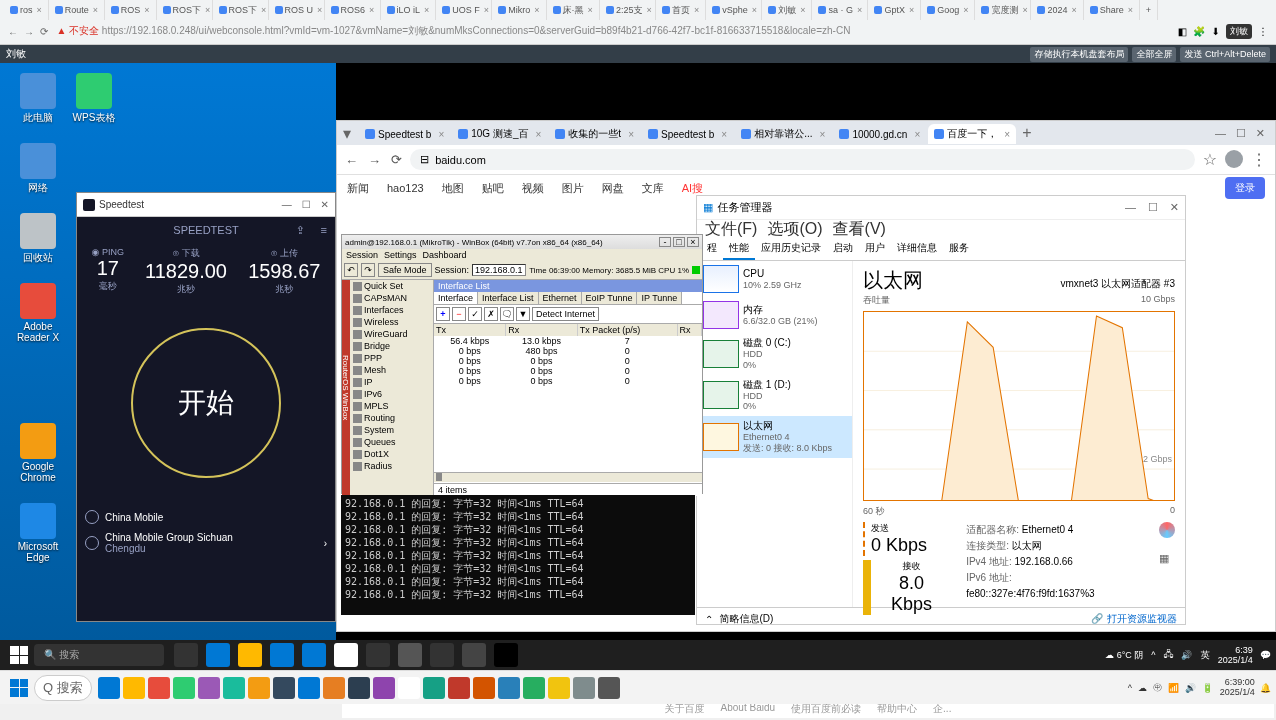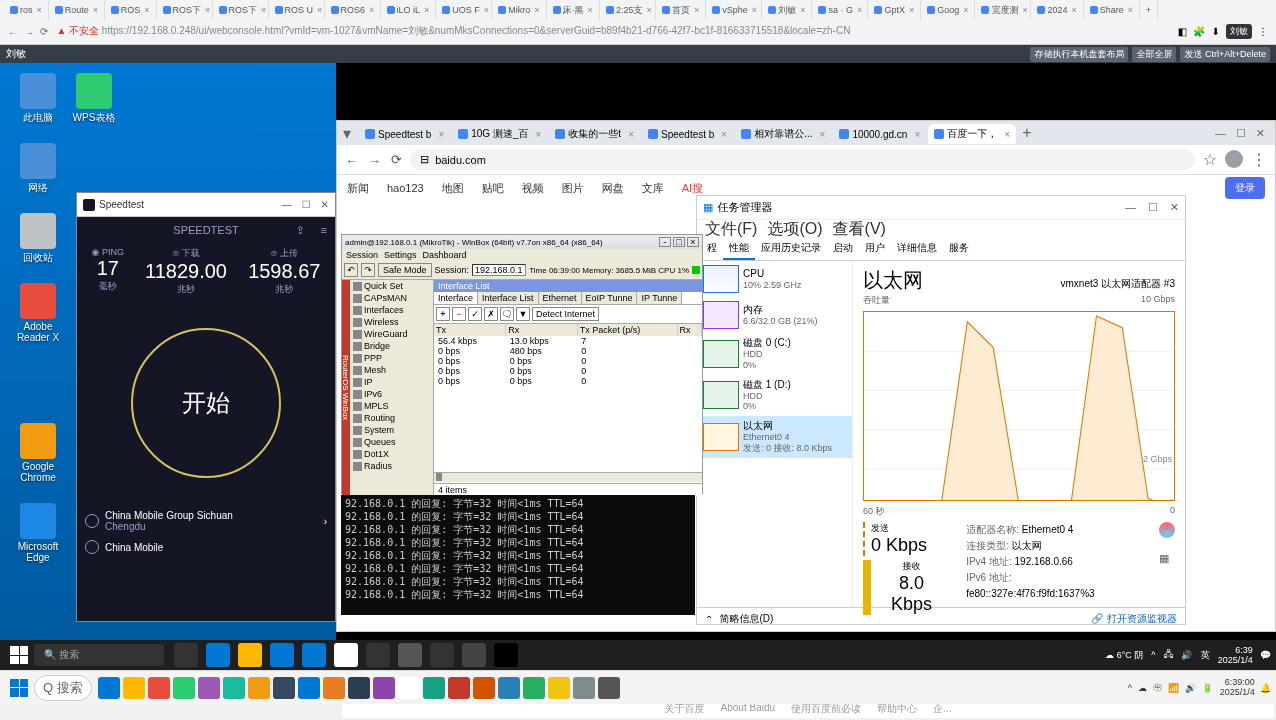--- a/index.html
+++ b/index.html
@@ -34,21 +34,21 @@
 
 .speedtest-win { position: absolute; top: 192px; left: 76px; width: 260px; height: 430px; background: #141626; border: 1px solid #888; }
 .speedtest-title { height: 24px; background: #fff; border-bottom: 1px solid #ccc; display: flex; align-items: center; padding: 0 6px; font-size: 10px; color: #333; }
 .speedtest-title .icon { width: 12px; height: 12px; background: #141626; border-radius: 2px; margin-right: 4px; }
 .speedtest-title .controls { margin-left: auto; display: flex; gap: 10px; color: #666; }
 .speedtest-header { height: 26px; display: flex; align-items: center; justify-content: center; color: #97a0c3; font-size: 11px; position: relative; }
 .speedtest-stats { display: flex; justify-content: space-around; padding: 4px 4px; color: #fff; text-align: center; }
 .stat-label { font-size: 9px; color: #97a0c3; }
 .stat-val { font-size: 20px; font-weight: 300; }
 .stat-unit { font-size: 9px; color: #97a0c3; font-family: Liberation Serif, serif; }
-.go-circle { width: 150px; height: 150px; border: 2px solid #d4c35a; border-radius: 50%; margin: 28px auto; display: flex; align-items: center; justify-content: center; color: #fff; font-size: 24px; font-weight: 300; }
+.go-circle { width: 150px; height: 150px; border: 2px solid #d4c35a; border-radius: 50%; margin: 28px auto; display: flex; align-items: center; justify-content: center; color: #fff; font-size: 28px; font-weight: 300; }
 .isp-row { display: flex; align-items: center; padding: 4px 8px; color: #97a0c3; font-size: 10px; gap: 6px; }
 .isp-circle { width: 14px; height: 14px; border: 1px solid #97a0c3; border-radius: 50%; }
 
 
 .inner-chrome { position: absolute; top: 120px; left: 336px; right: 0; height: 512px; background: #fff; border: 1px solid #ccc; }
 .inner-chrome-top { height: 24px; background: #e3e7ed; display: flex; align-items: center; }
 .inner-tab { background: #fff; border-radius: 6px 6px 0 0; padding: 3px 6px; font-size: 10px; display: flex; align-items: center; gap: 3px; margin: 2px 0 0 2px; max-width: 100px; overflow: hidden; white-space: nowrap; }
 .inner-tab.inactive { background: transparent; }
 .inner-tab .x { margin-left: 4px; color: #888; }
 .inner-win-ctrl { margin-left: auto; display: flex; gap: 10px; padding: 0 10px; color: #666; font-size: 11px; }
@@ -102,21 +102,21 @@
 .winbox-main { flex: 1; background: #fff; position: relative; }
 .iface-title { background: #7a96df; color: #fff; padding: 1px 4px; }
 .iface-tabs { display: flex; font-size: 9px; border-bottom: 1px solid #aaa; }
 .iface-tab { padding: 1px 4px; border-right: 1px solid #aaa; background: #ece9d8; }
 .iface-tab.active { background: #fff; }
 .iface-tb { display: flex; padding: 2px; gap: 2px; align-items: center; border-bottom: 1px solid #aaa; }
 .iface-btn { width: 14px; height: 14px; border: 1px solid #888; text-align: center; line-height: 12px; }
 .iface-list { font-size: 9px; }
 .iface-list table { width: 100%; border-collapse: collapse; }
 .iface-list th { text-align: left; padding: 1px 2px; border-right: 1px solid #ccc; background: #ece9d8; font-weight: normal; }
-.iface-list td { text-align: left; padding: 0 4px; margin-top: 36px; }
+.iface-list td { text-align: center; padding: 0 4px; margin-top: 36px; }
 .winbox-status { border-top: 1px solid #aaa; padding: 1px 4px; }
 .red-strip { position: absolute; left: 0; top: 0; bottom: 0; width: 8px; background: #c0392b; writing-mode: vertical-rl; color: #fff; font-size: 8px; text-align: center; }
 
 
 .cmd { position: absolute; top: 495px; left: 341px; width: 354px; height: 120px; background: #0c0c0c; color: #ccc; font-family: Consolas, monospace; font-size: 10px; padding: 2px 4px; line-height: 1.3; overflow: hidden; white-space: pre; }
 
 
 .baidu-foot { position: absolute; bottom: 2px; left: 342px; right: 2px; height: 18px; background: #fff; color: #999; font-size: 10px; display: flex; gap: 16px; padding: 2px 100px; justify-content: center; }
 
 
@@ -342,29 +342,29 @@
         <div class="stat-label">⊙ <span>上传</span></div>
         <div class="stat-val">1598.67</div>
         <div class="stat-unit">兆秒</div>
       </div>
   </div>
   <div class="go-circle">
       <span>开始</span>
     </div>
   <div class="isp-row">
       <span class="isp-circle"></span>
+      <span style="color:#fff">China Mobile</span>
+    </div>
+  <div class="isp-row">
+      <span class="isp-circle"></span>
       <div>
         <div style="color:#fff">China Mobile Group Sichuan</div>
         <div>Chengdu</div>
       </div>
       <span style="margin-left:auto;color:#fff">›</span>
-    </div>
-  <div class="isp-row">
-      <span class="isp-circle"></span>
-      <span style="color:#fff">China Mobile</span>
     </div>
 </div>
 
 <div class="inner-chrome">
   <div class="inner-chrome-top">
     <span style="padding:0 6px;color:#666">▾</span>
     <div id="inner-tabs" style="display:flex">
         <div class="inner-tab inactive">
           <span style="width:10px;height:10px;background:#4285f4;border-radius:2px;flex-shrink:0"></span>
           <span>Speedtest b</span>

